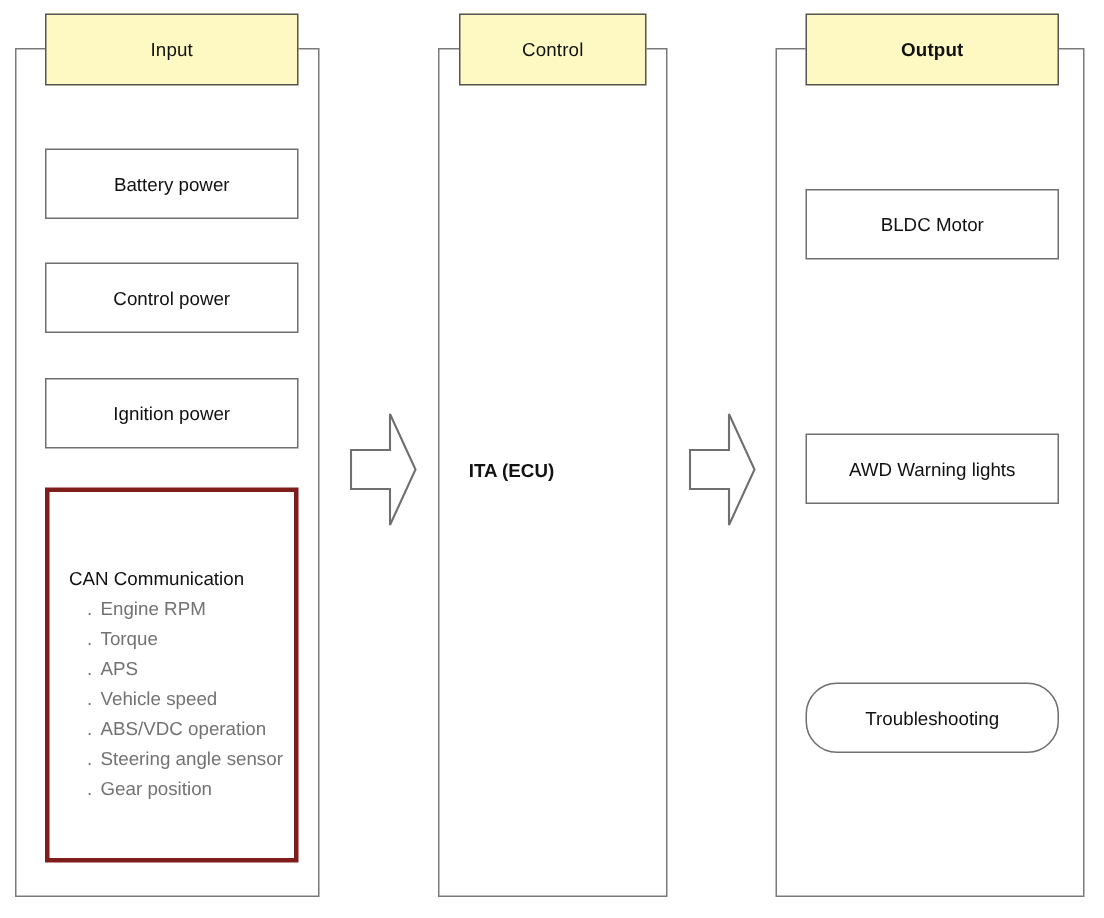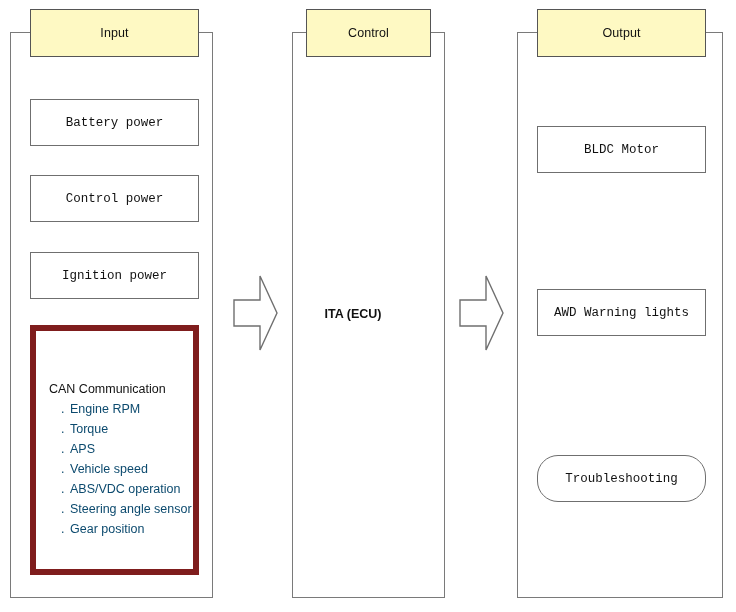--- a/index.html
+++ b/index.html
@@ -54,47 +54,46 @@
     box-sizing: border-box;
     background: #ffffff;
     border: 1px solid #6f6f6f;
     display: flex;
     align-items: center;
     justify-content: center;
   }
   .item-box .item-label {
     font-size: 12.5px;
     color: #111111;
-    font-family: Liberation Mono, monospace;
   }
 
   
   .list-box {
     position: absolute;
     box-sizing: border-box;
     background: #ffffff;
-    border: 6px solid #7f1d1d;
+    border: 3px solid #7f1d1d;
     padding-left: 12px;
   }
   .list-inner {
     position: absolute;
     left: 13px;
     top: 48px;
     right: 6px;
   }
   .list-title {
     font-size: 12.5px;
     line-height: 20px;
     color: #111111;
     white-space: nowrap;
   }
   .list-item {
     font-size: 12.5px;
     line-height: 20px;
-    color: #0c4a6e;
+    color: #737373;
     white-space: nowrap;
     padding-left: 12px;
   }
   .list-item .bullet {
     display: inline-block;
     width: 9px;
   }
 
   
   .center-label {
@@ -170,31 +169,31 @@
       <polygon points="1,26 27,26 27,2 44,39 27,76 27,52 1,52" fill="#ffffff" stroke="#6f6f6f" stroke-width="1.4" stroke-linejoin="miter"></polygon>
     </svg>
   </div>
 
   <div class="column" style="left:292px; top:32px; width:153px; height:566px;"></div>
 
   <div class="header-box" style="left:306px; top:9px; width:125px; height:48px;">
     <span class="header-label">Control</span>
   </div>
 
-  <div class="center-label" style="left:292px; top:307px; width:122px;">ITA (ECU)</div>
+  <div class="center-label" style="left:280px; top:307px; width:122px;">ITA (ECU)</div>
 
   <div class="arrow" style="left:459px; top:274px; width:45px; height:78px;">
     <svg width="45" height="78" viewBox="0 0 45 78">
       <polygon points="1,26 27,26 27,2 44,39 27,76 27,52 1,52" fill="#ffffff" stroke="#6f6f6f" stroke-width="1.4" stroke-linejoin="miter"></polygon>
     </svg>
   </div>
 
   <div class="column" style="left:517px; top:32px; width:206px; height:566px;"></div>
 
-  <div class="header-box" style="left:537px; top:9px; width:169px; height:48px;">
+  <div class="header-box" style="left:537px; top:9px; width:169px; height:48px;font-weight:bold;">
     <span class="header-label">Output</span>
   </div>
 
   <div class="item-box" style="left:537px; top:126px; width:169px; height:47px;">
     <span class="item-label">BLDC Motor</span>
   </div>
 
   <div class="item-box" style="left:537px; top:289px; width:169px; height:47px;">
     <span class="item-label">AWD Warning lights</span>
   </div>

